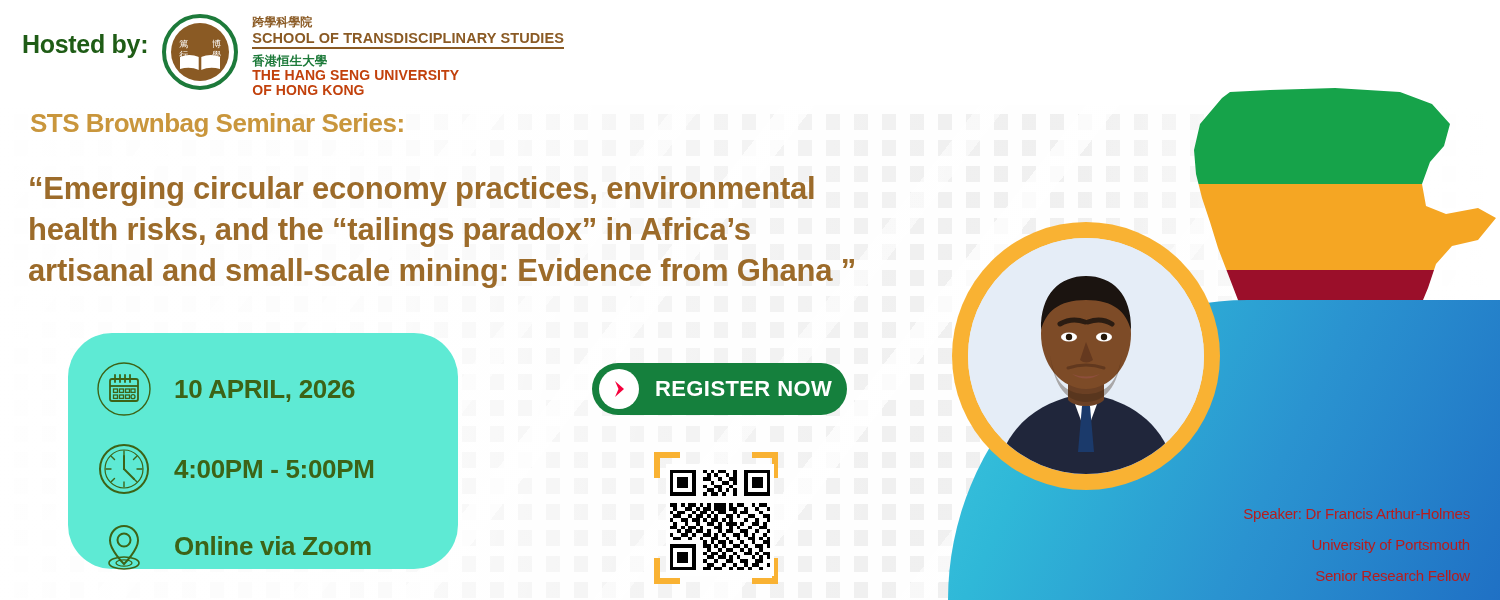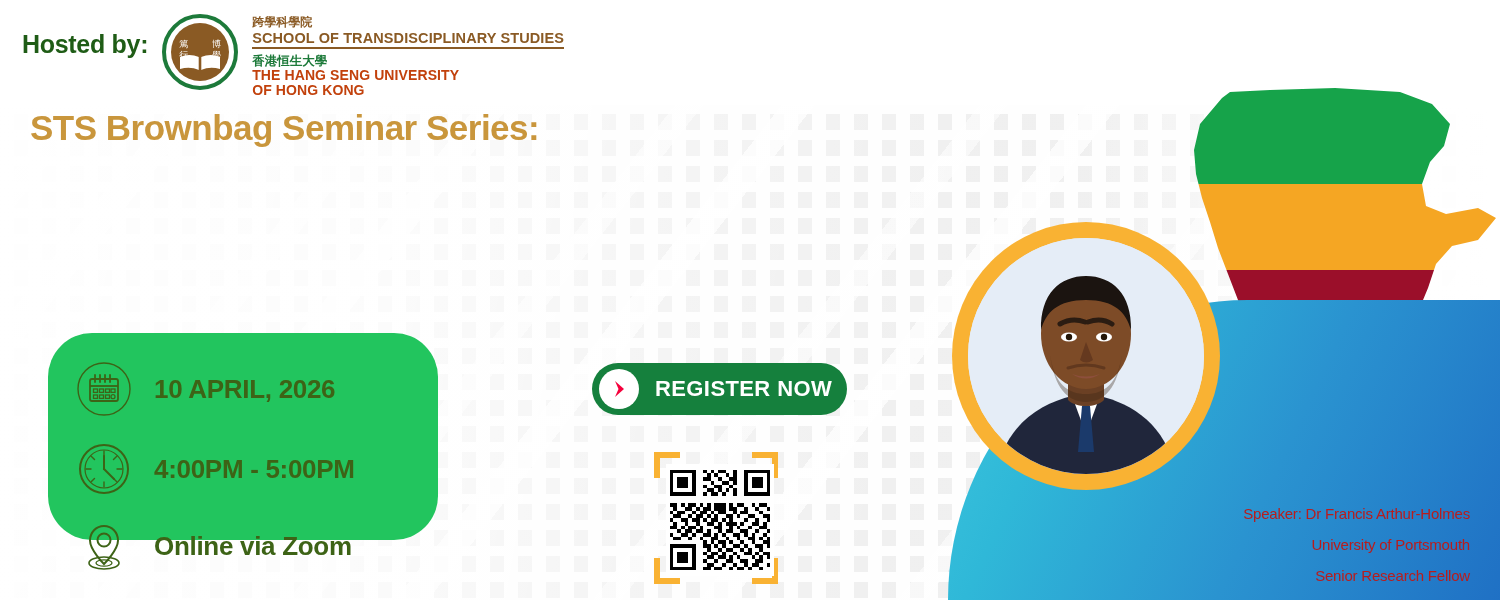--- a/index.html
+++ b/index.html
@@ -86,35 +86,35 @@
   .uni-en1 {
     font-size:14.5px; color:#8a5a24; font-weight:bold; letter-spacing:.1px;
     border-bottom:2px solid #8a5a24; display:inline-block; padding-bottom:0;
   }
   .uni-cn2 { font-size:12.5px; color:#1d7a3a; font-family:"DejaVu Sans", sans-serif; font-weight:bold; margin-top:5px; }
   .uni-en2 { font-size:14px; color:#c2410c; font-weight:bold; letter-spacing:.1px; }
 
   
   .series-title {
     position:absolute; left:30px; top:108px;
-    font-size:35px; font-weight:bold; color:#c9963c;
+    font-size:26px; font-weight:bold; color:#c9963c;
     letter-spacing:-.5px;
   }
   .talk-title {
     position:absolute; left:28px; top:168px; width:930px;
     font-size:31px; font-weight:bold; color:#9c6b2a;
     line-height:41px; text-align:justify; letter-spacing:-.2px;
   }
   .talk-title .lastline { text-align:left; }
 
   
   .details-card {
-    position:absolute; left:48px; top:333px;
-    width:390px; height:207px;
-    background:#22c55e;
+    position:absolute; left:68px; top:333px;
+    width:390px; height:236px;
+    background:#5eead4;
     border-radius:44px 44px 44px 44px;
   }
   .detail-row { position:absolute; display:flex; align-items:center; }
   .detail-row.r1 { left:28px; top:28px; }
   .detail-row.r2 { left:28px; top:108px; }
   .detail-row.r3 { left:28px; top:185px; }
   .detail-icon { width:56px; height:56px; flex:0 0 56px; }
   .detail-text {
     margin-left:22px; font-size:26px; font-weight:bold; color:#3d6316;
     letter-spacing:-.3px; white-space:nowrap;
@@ -269,20 +269,25 @@
       <div class="uni-cn1">跨學科學院</div>
       <div class="uni-en1">SCHOOL OF TRANSDISCIPLINARY STUDIES</div>
       <div class="uni-cn2">香港恒生大學</div>
       <div class="uni-en2">THE HANG SENG UNIVERSITY</div>
       <div class="uni-en2">OF HONG KONG</div>
     </div>
   </div>
 
   <div class="series-title">STS Brownbag Seminar Series:</div>
 
+  <div class="talk-title">
+    <div>“Emerging circular economy practices, environmental</div>
+    <div>health risks, and the “tailings paradox” in Africa’s</div>
+    <div class="lastline">artisanal and small-scale mining: Evidence from Ghana ”</div>
+  </div>
 
   <div class="details-card">
 
     <div class="detail-row r1">
       <svg class="detail-icon" viewBox="0 0 56 56">
         <circle cx="28" cy="28" r="26" fill="none" stroke="#3d6316" stroke-width="1.4"></circle>
         <rect x="14" y="18" width="28" height="22" rx="2" fill="none" stroke="#3d6316" stroke-width="1.8"></rect>
         <line x1="14" y1="25" x2="42" y2="25" stroke="#3d6316" stroke-width="1.8"></line>
         <line x1="19" y1="14" x2="19" y2="21" stroke="#3d6316" stroke-width="1.8" stroke-linecap="round"></line>
         <line x1="24" y1="14" x2="24" y2="21" stroke="#3d6316" stroke-width="1.8" stroke-linecap="round"></line>

